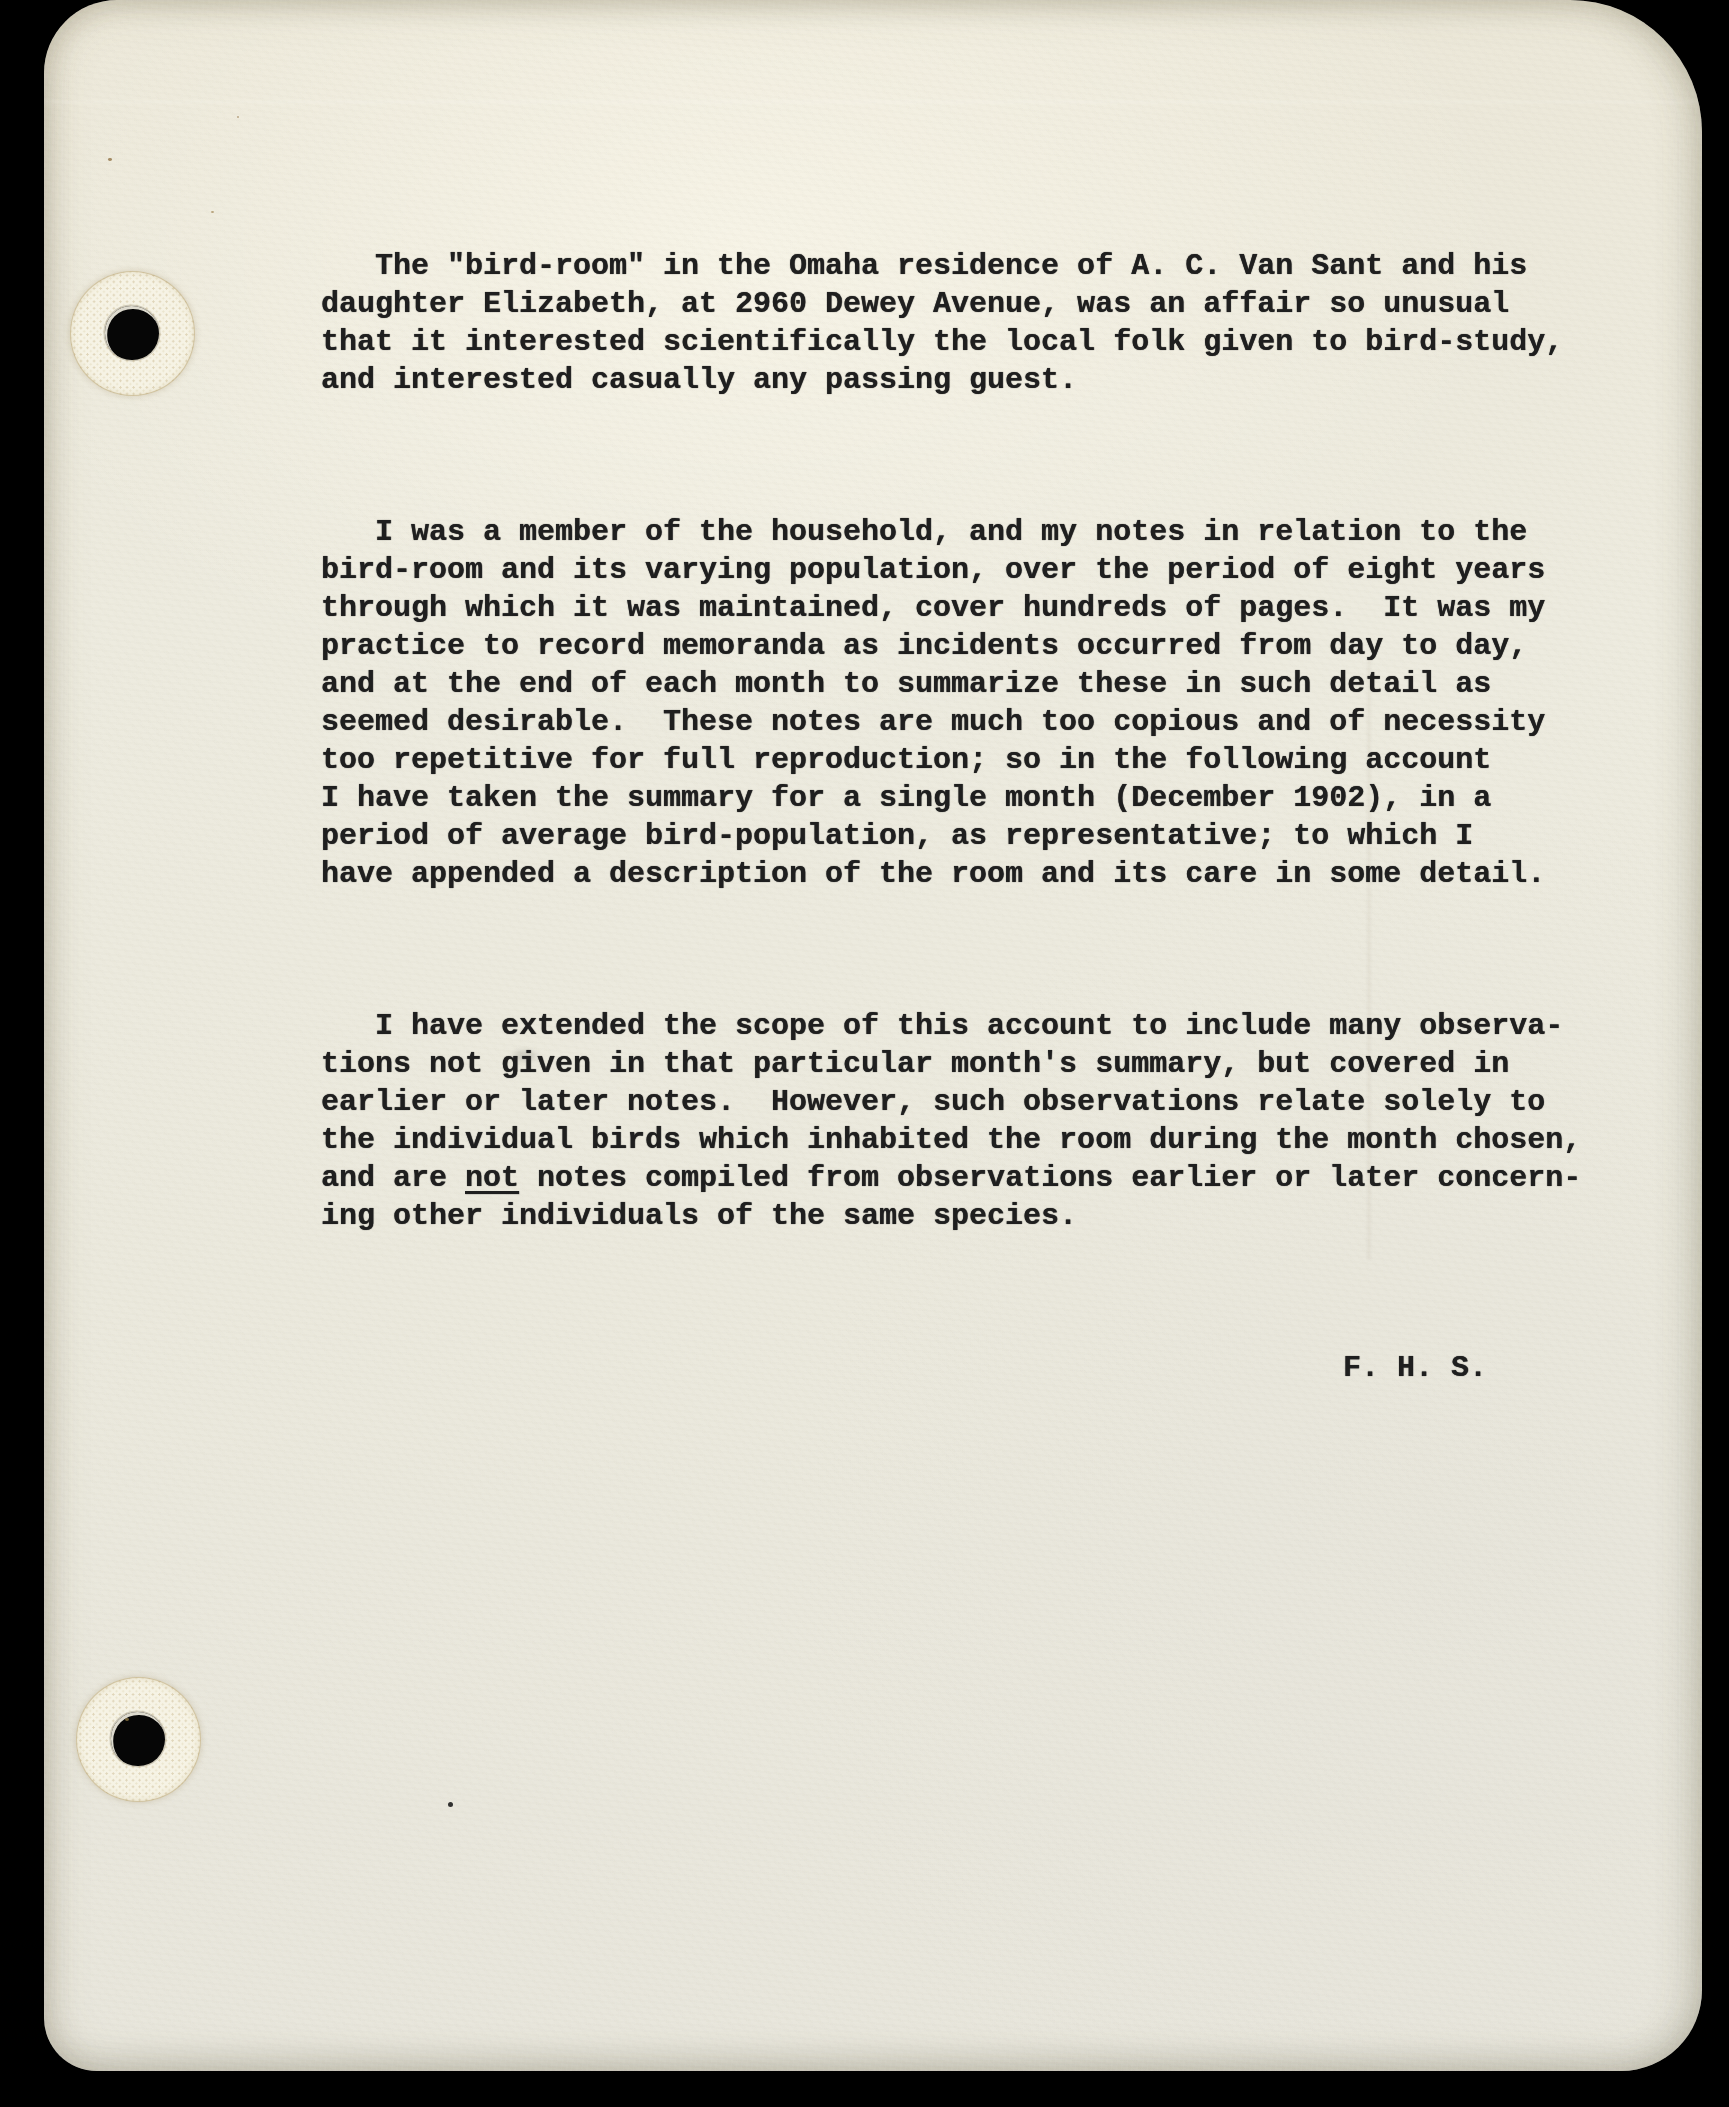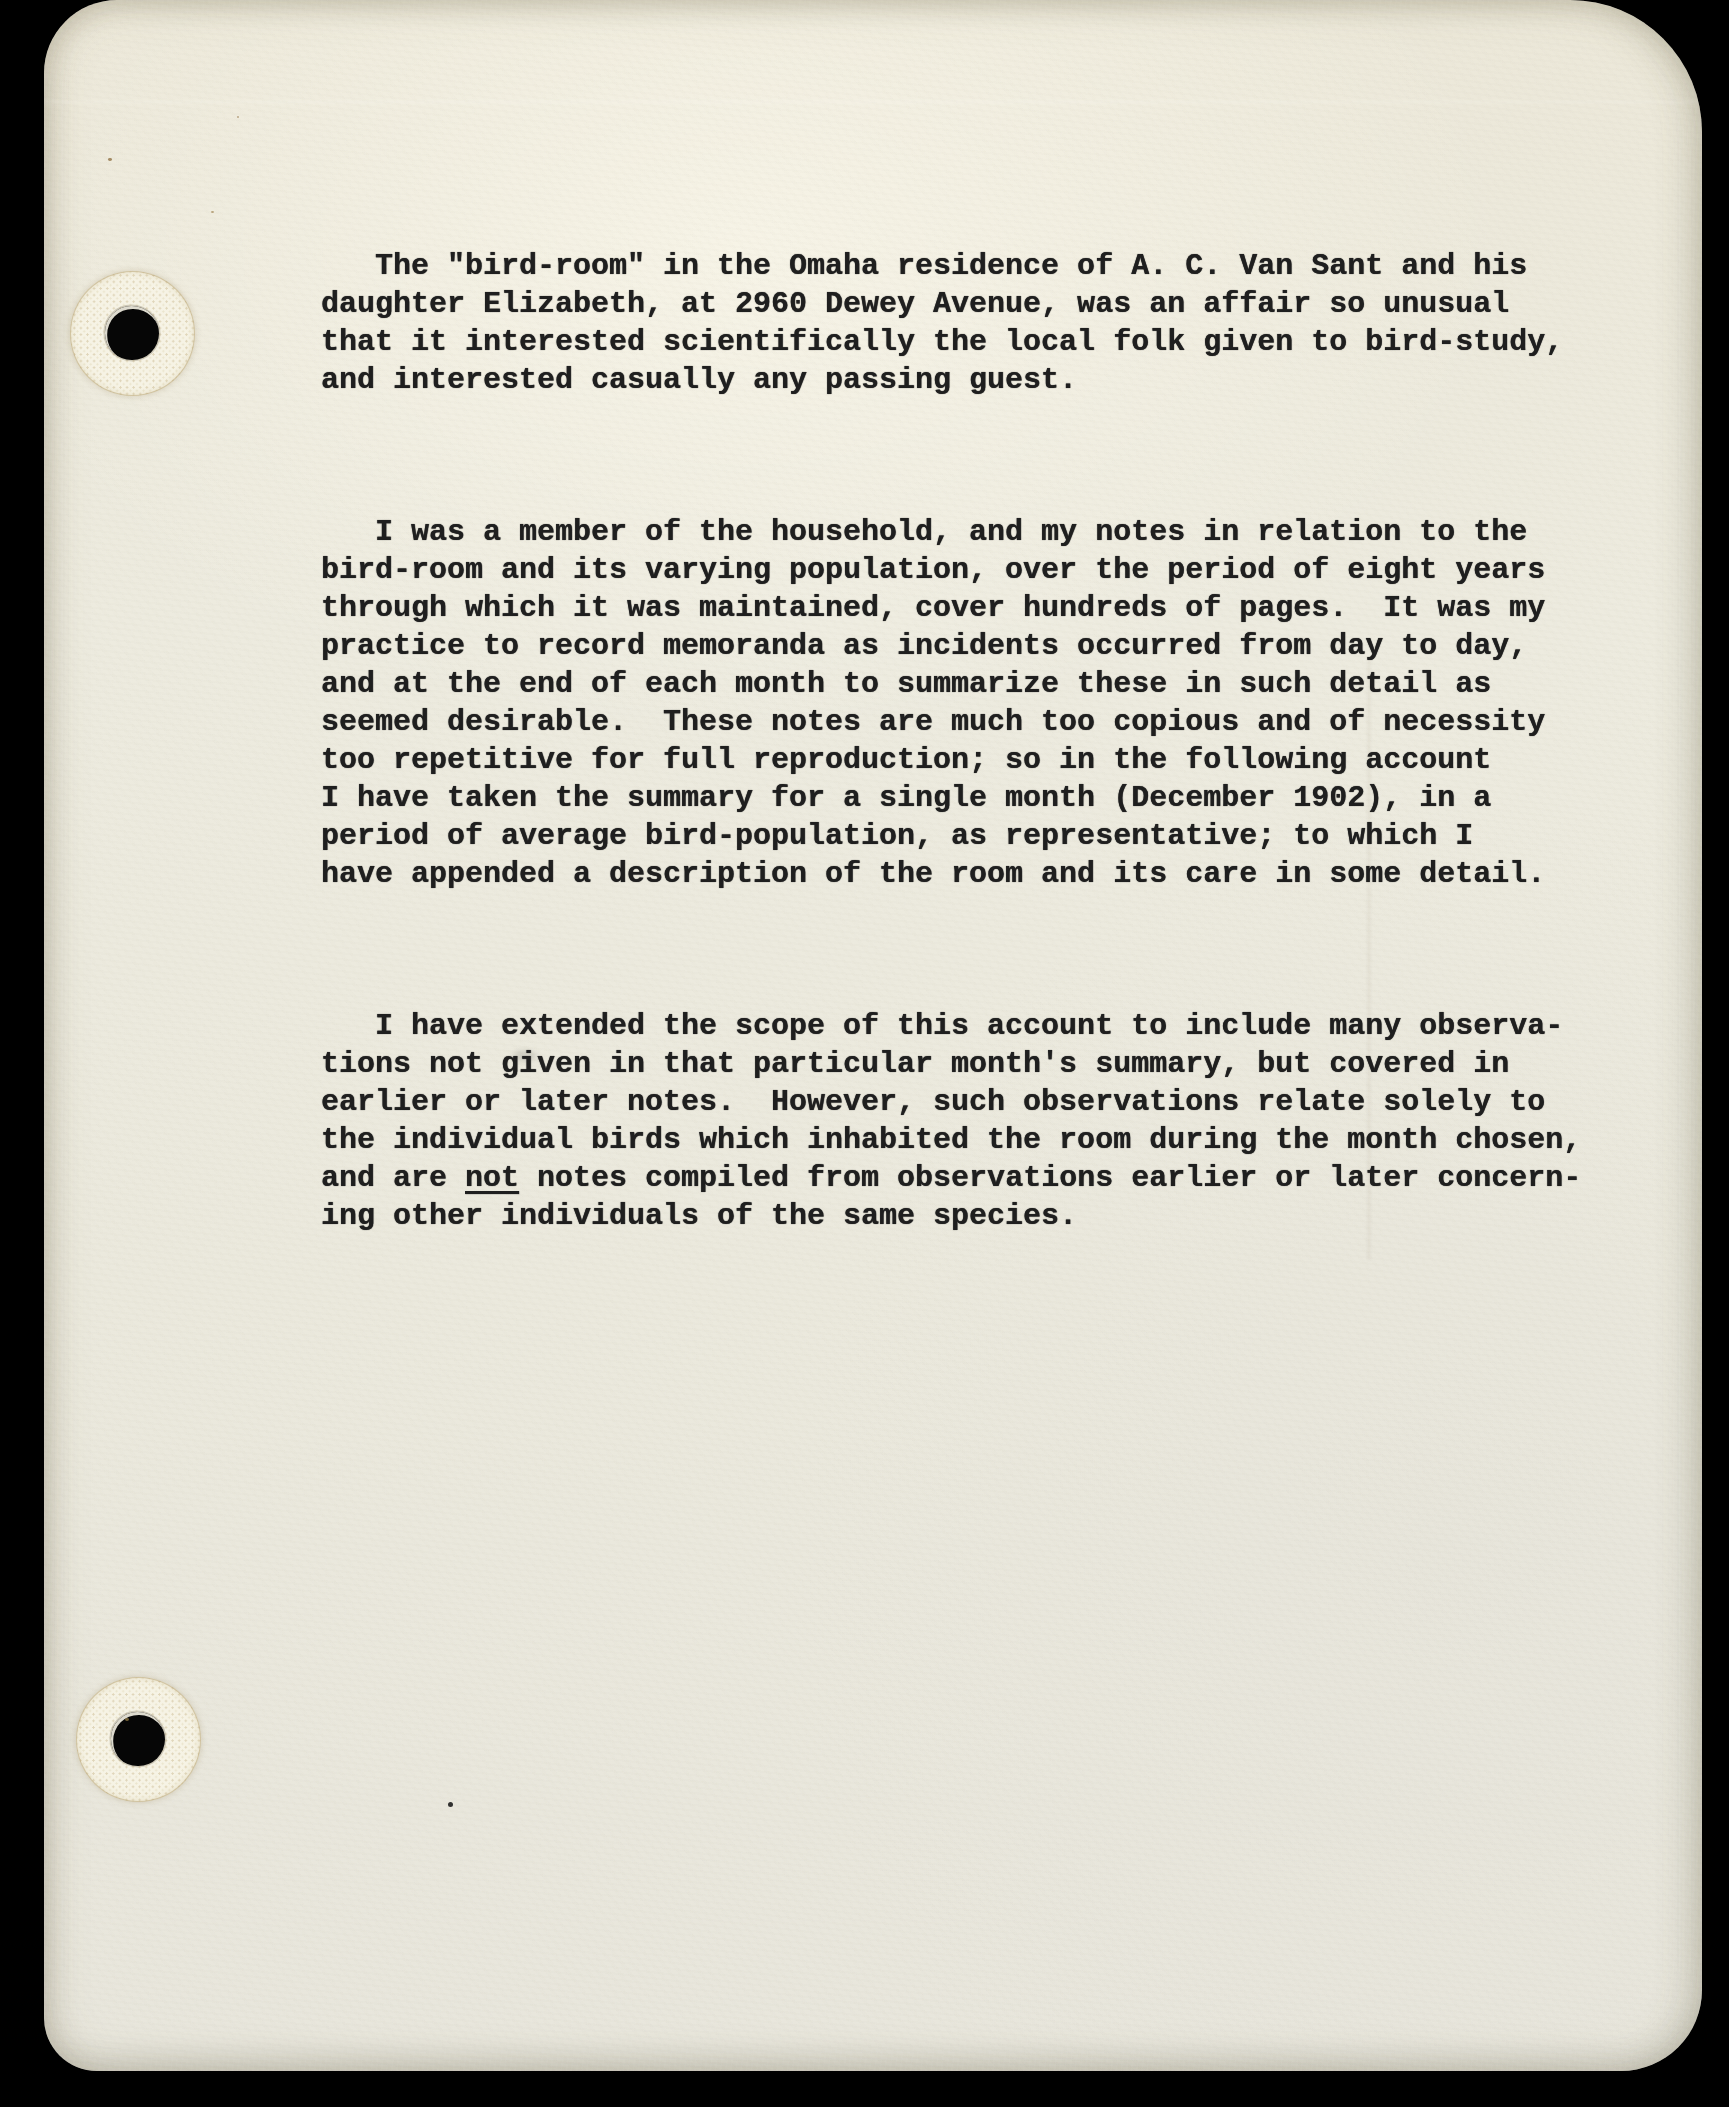--- a/index.html
+++ b/index.html
@@ -159,15 +159,16 @@
 too repetitive for full reproduction; so in the following account
 I have taken the summary for a single month (December 1902), in a
 period of average bird-population, as representative; to which I
 have appended a description of the room and its care in some detail.</div>
     <div class="para">   I have extended the scope of this account to include many observa-
 tions not given in that particular month's summary, but covered in
 earlier or later notes.  However, such observations relate solely to
 the individual birds which inhabited the room during the month chosen,
 and are <u>not</u> notes compiled from observations earlier or later concern-
 ing other individuals of the same species.</div>
+    <div class="signature">F. H. S.</div>
   </div>
 </div>
 
 
 </body></html>

